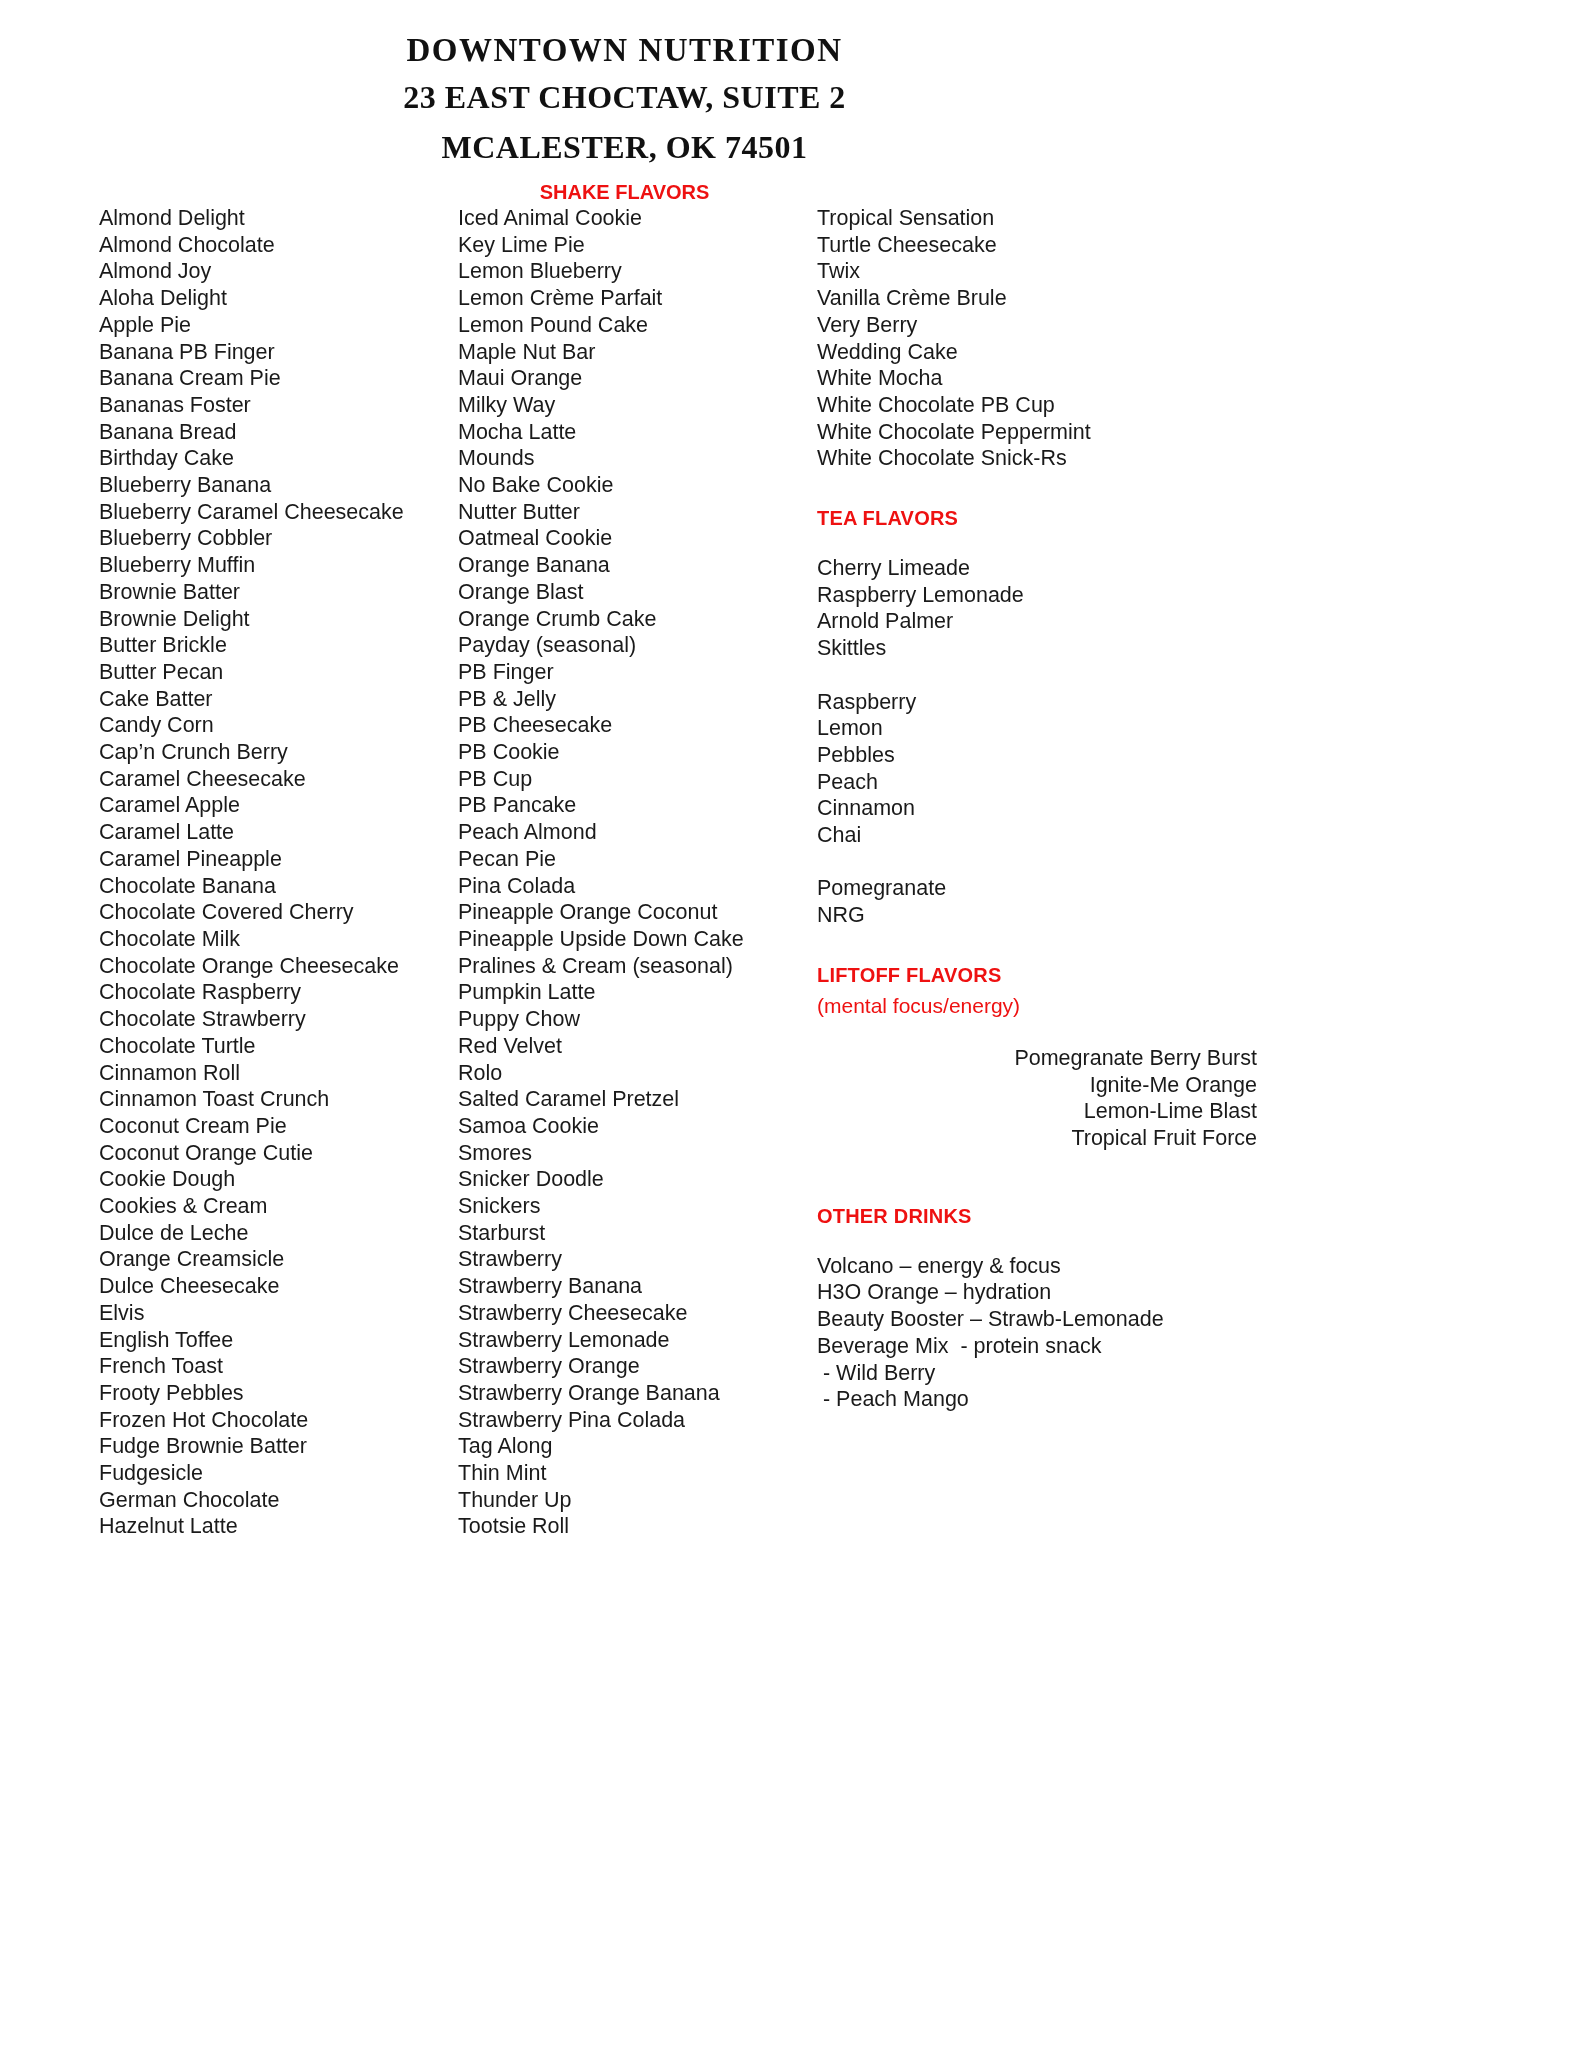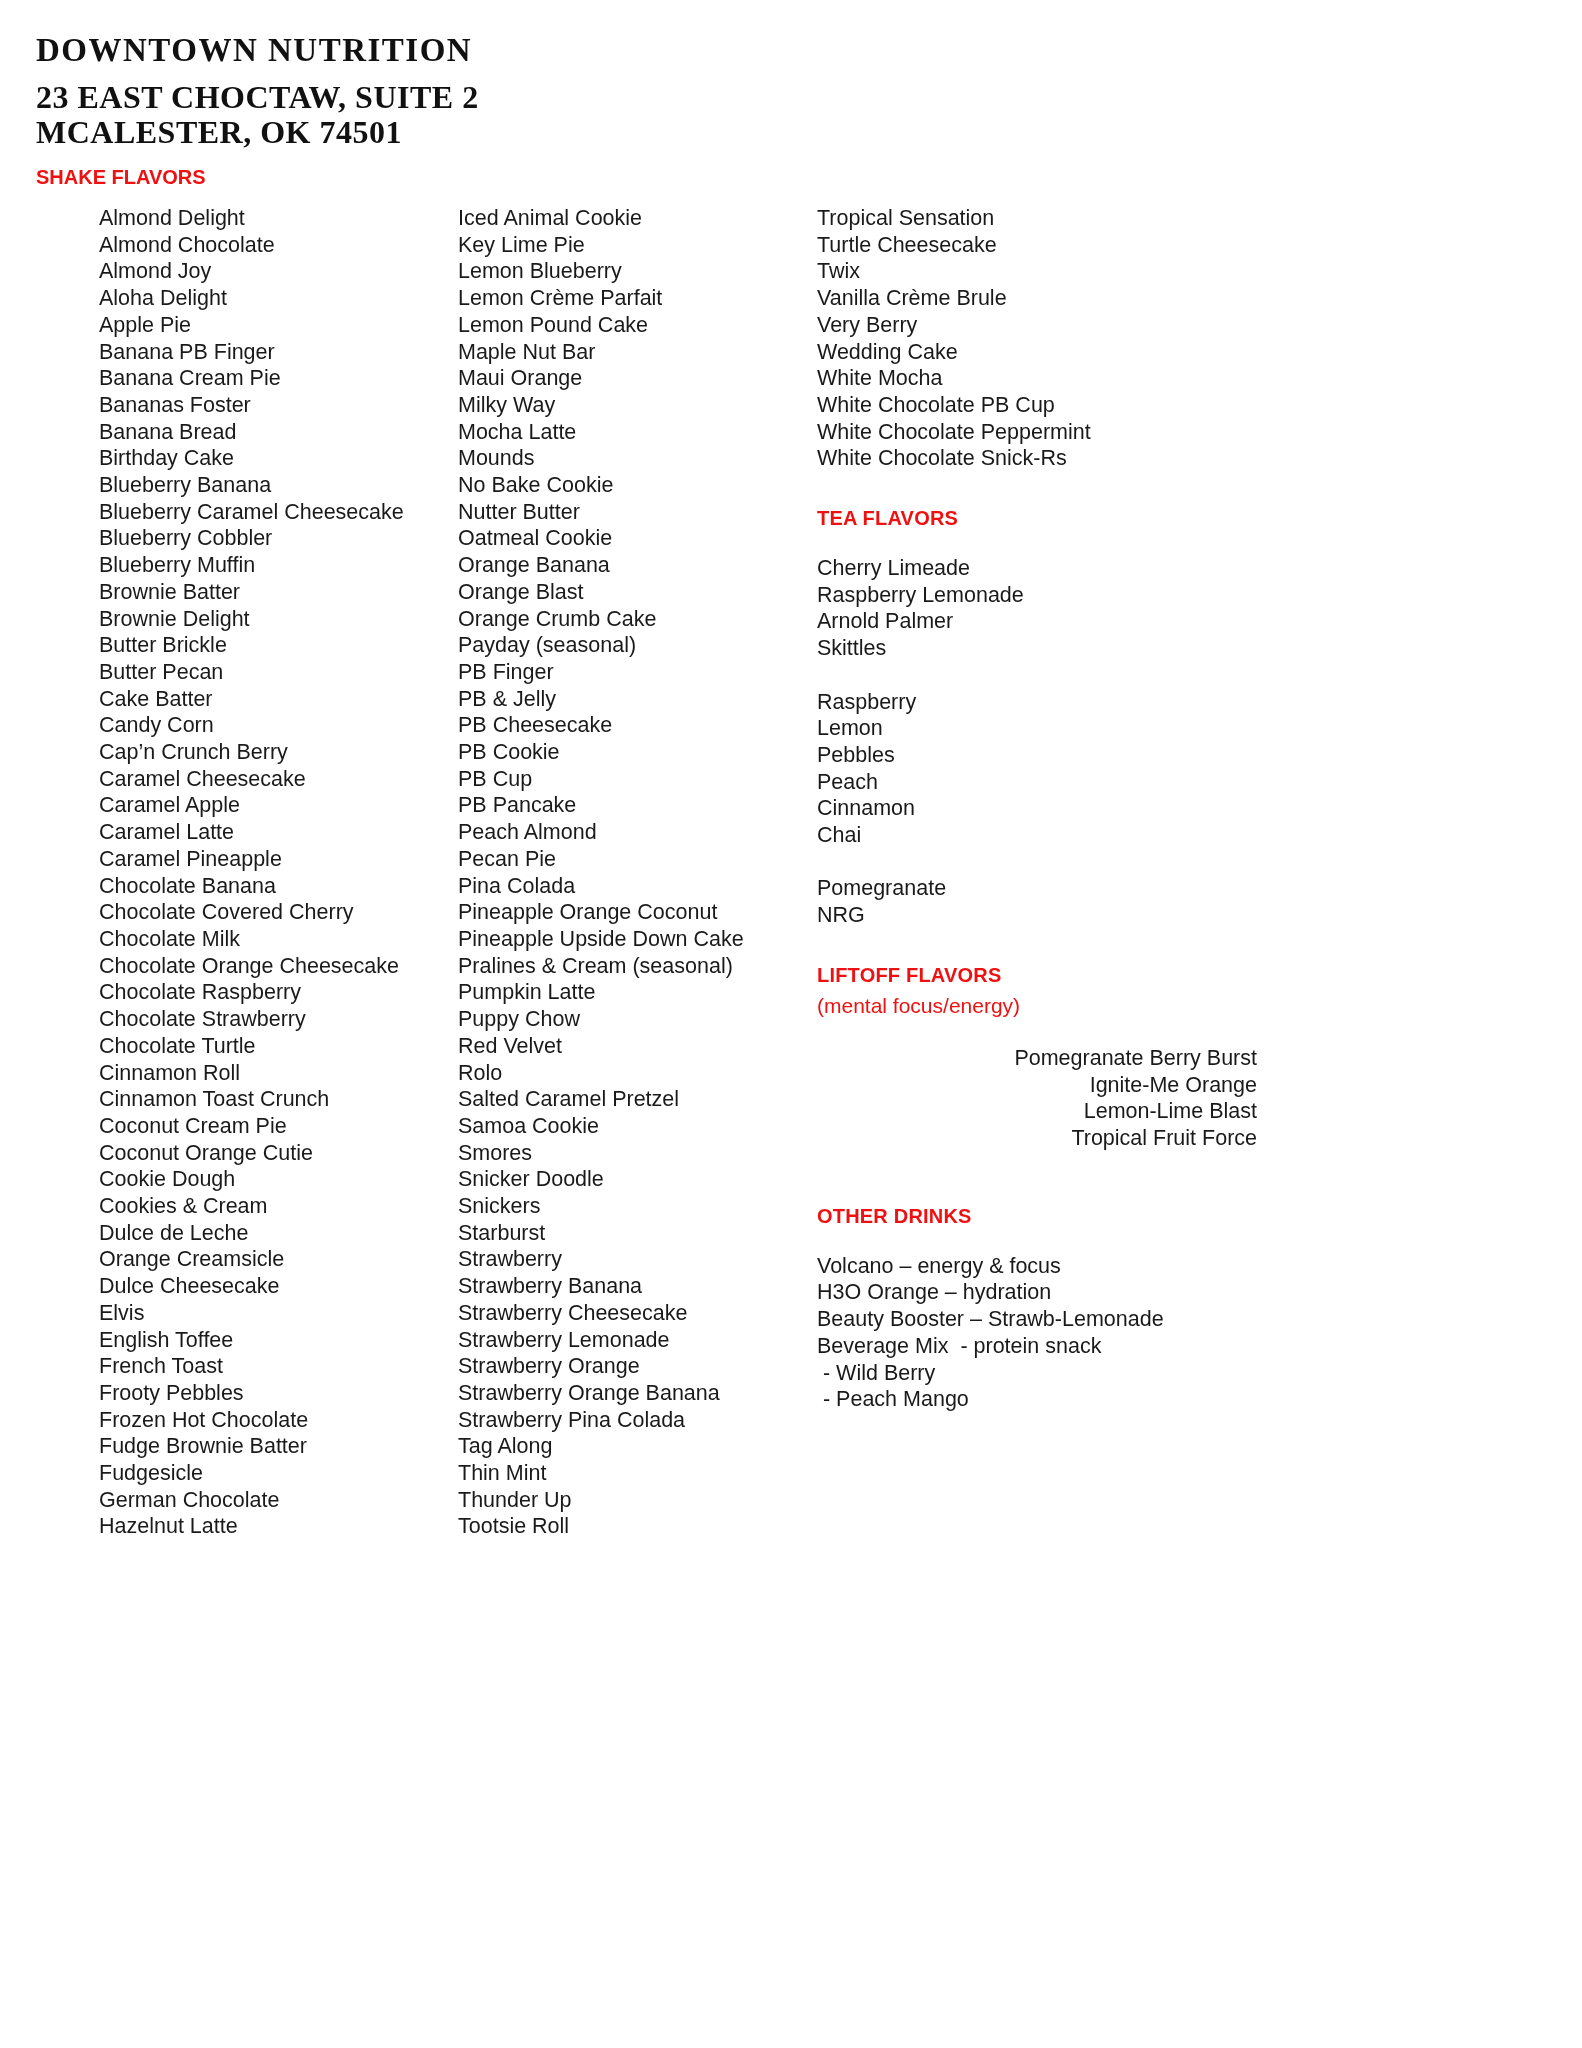--- a/index.html
+++ b/index.html
@@ -11,40 +11,41 @@
     background: var(--page-bg, #ffffff);
     font-family: "Liberation Sans", sans-serif;
     color: var(--text-color, #1a1a1a);
     overflow: hidden;
   }
   .header {
     position: absolute;
     top: 30px;
     left: 0;
     width: 1213px;
+    text-align: center;
     padding-left: 36px;
   }
   .title {
     font-family: "Liberation Serif", serif;
     font-weight: bold;
     font-size: 33px;
     letter-spacing: 1.5px;
     line-height: 40px;
     color: #111111;
   }
   .addr {
     font-family: "Liberation Serif", serif;
     font-weight: bold;
     font-size: 32px;
     letter-spacing: 0.5px;
     line-height: 30px;
     margin-top: 12px;
     color: #111111;
   }
-  .addr2 { margin-top: 5px; }
+  .addr2 { margin-top: 20px; }
   .shake-heading {
     font-family: "Liberation Sans", sans-serif;
     font-weight: bold;
     font-size: 20px;
     line-height: 34px;
     margin-top: 13px;
     color: var(--heading-red, #ee1111);
   }
   .column {
     position: absolute;

